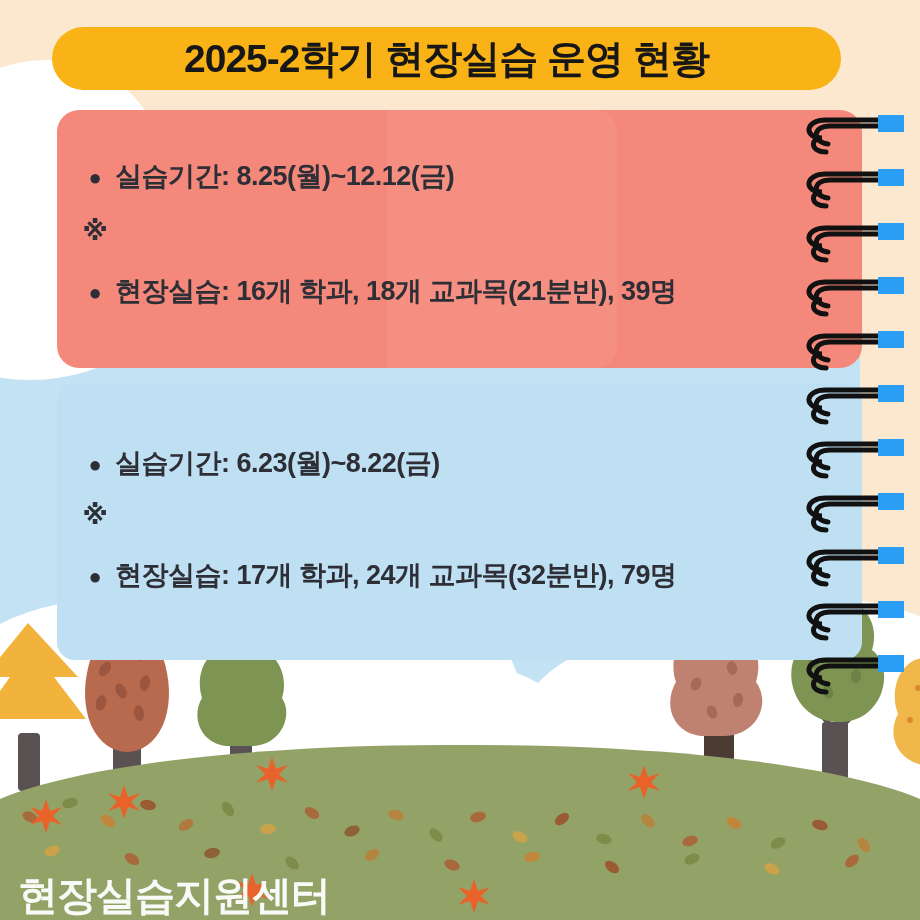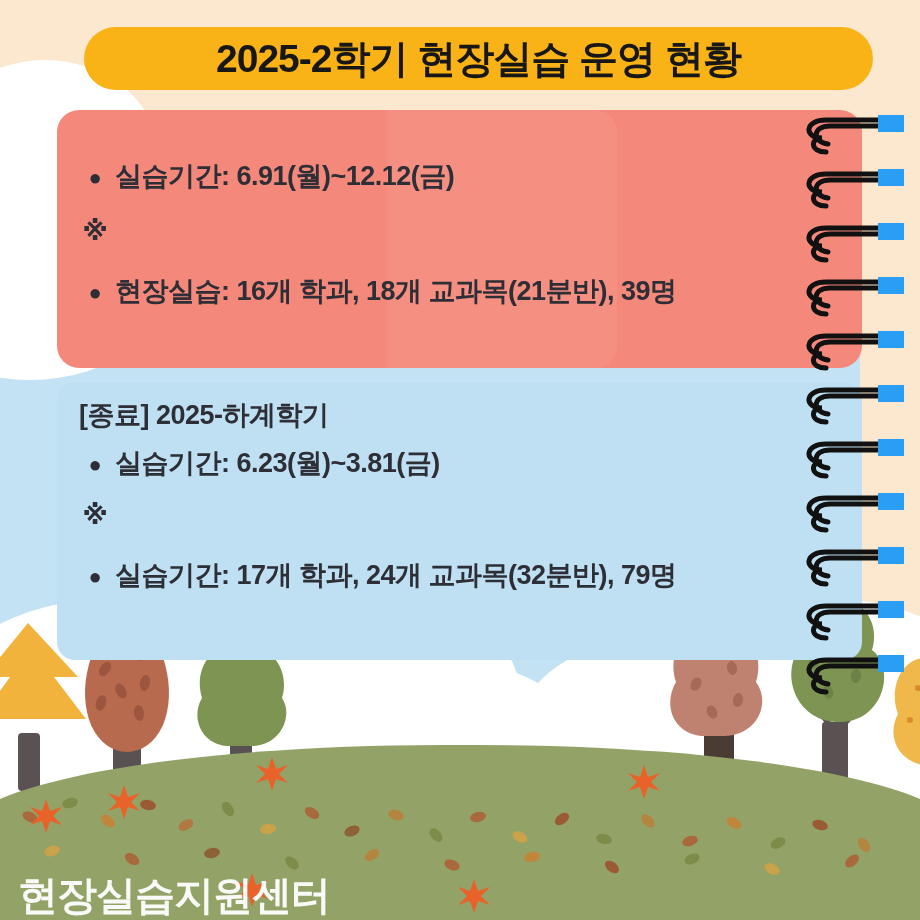--- a/index.html
+++ b/index.html
@@ -55,21 +55,21 @@
   
   .binder{position:absolute;right:0;top:0;width:120px;height:700px;}
   .ring{position:absolute;right:22px;width:98px;height:46px;}
   .ring svg{display:block;}
   .ring-tab{
     position:absolute;right:16px;width:26px;height:17px;background:#2A9DF4;
   }
 
   
   .title-bar{
-    position:absolute;left:84px;top:27px;width:789px;height:63px;
+    position:absolute;left:52px;top:27px;width:789px;height:63px;
     background:#F9B316;border-radius:34px;
     display:flex;align-items:center;justify-content:center;
   }
   .title-text{
     font-size:39px;font-weight:bold;color:#171717;letter-spacing:-1px;
     white-space:nowrap;
   }
 
   
   .card{position:absolute;}
@@ -256,48 +256,47 @@
 
   <div class="title-bar">
     <div class="title-text">2025-2학기 현장실습 운영 현황</div>
   </div>
 
   <div class="card card-red">
     <div class="sheen"></div>
 
     <div class="line r1">
       <span class="marker dot">●</span>
-      <span class="txt">실습기간: 6.91(월)~12.12(금)</span>
+      <span class="txt">실습기간: 8.25(월)~12.12(금)</span>
     </div>
 
     <div class="line r2">
       <span class="marker note">※</span>
     </div>
 
     <div class="line r3">
       <span class="marker dot">●</span>
       <span class="txt">현장실습: 16개 학과, 18개 교과목(21분반), 39명</span>
     </div>
   </div>
 
   <div class="card card-blue">
-    <div class="head">[종료] 2025-하계학기</div>
 
     <div class="line b1">
       <span class="marker dot">●</span>
-      <span class="txt">실습기간: 6.23(월)~3.81(금)</span>
+      <span class="txt">실습기간: 6.23(월)~8.22(금)</span>
     </div>
 
     <div class="line b2">
       <span class="marker note">※</span>
     </div>
 
     <div class="line b3">
       <span class="marker dot">●</span>
-      <span class="txt">실습기간: 17개 학과, 24개 교과목(32분반), 79명</span>
+      <span class="txt">현장실습: 17개 학과, 24개 교과목(32분반), 79명</span>
     </div>
   </div>
 
   <div class="binder" id="binder">
       <div class="ring" style="top: 112px;">
         <svg width="98" height="46" viewBox="0 0 98 46">
           <path d="M96 8 L26 8 C4 8 4 26 22 26 C10 26 10 40 26 40" fill="none" stroke="#111111" stroke-width="5" stroke-linecap="round"></path>
           <path d="M96 14 L30 14 C12 14 12 30 28 32" fill="none" stroke="#111111" stroke-width="5" stroke-linecap="round"></path>
         </svg>
       </div>

